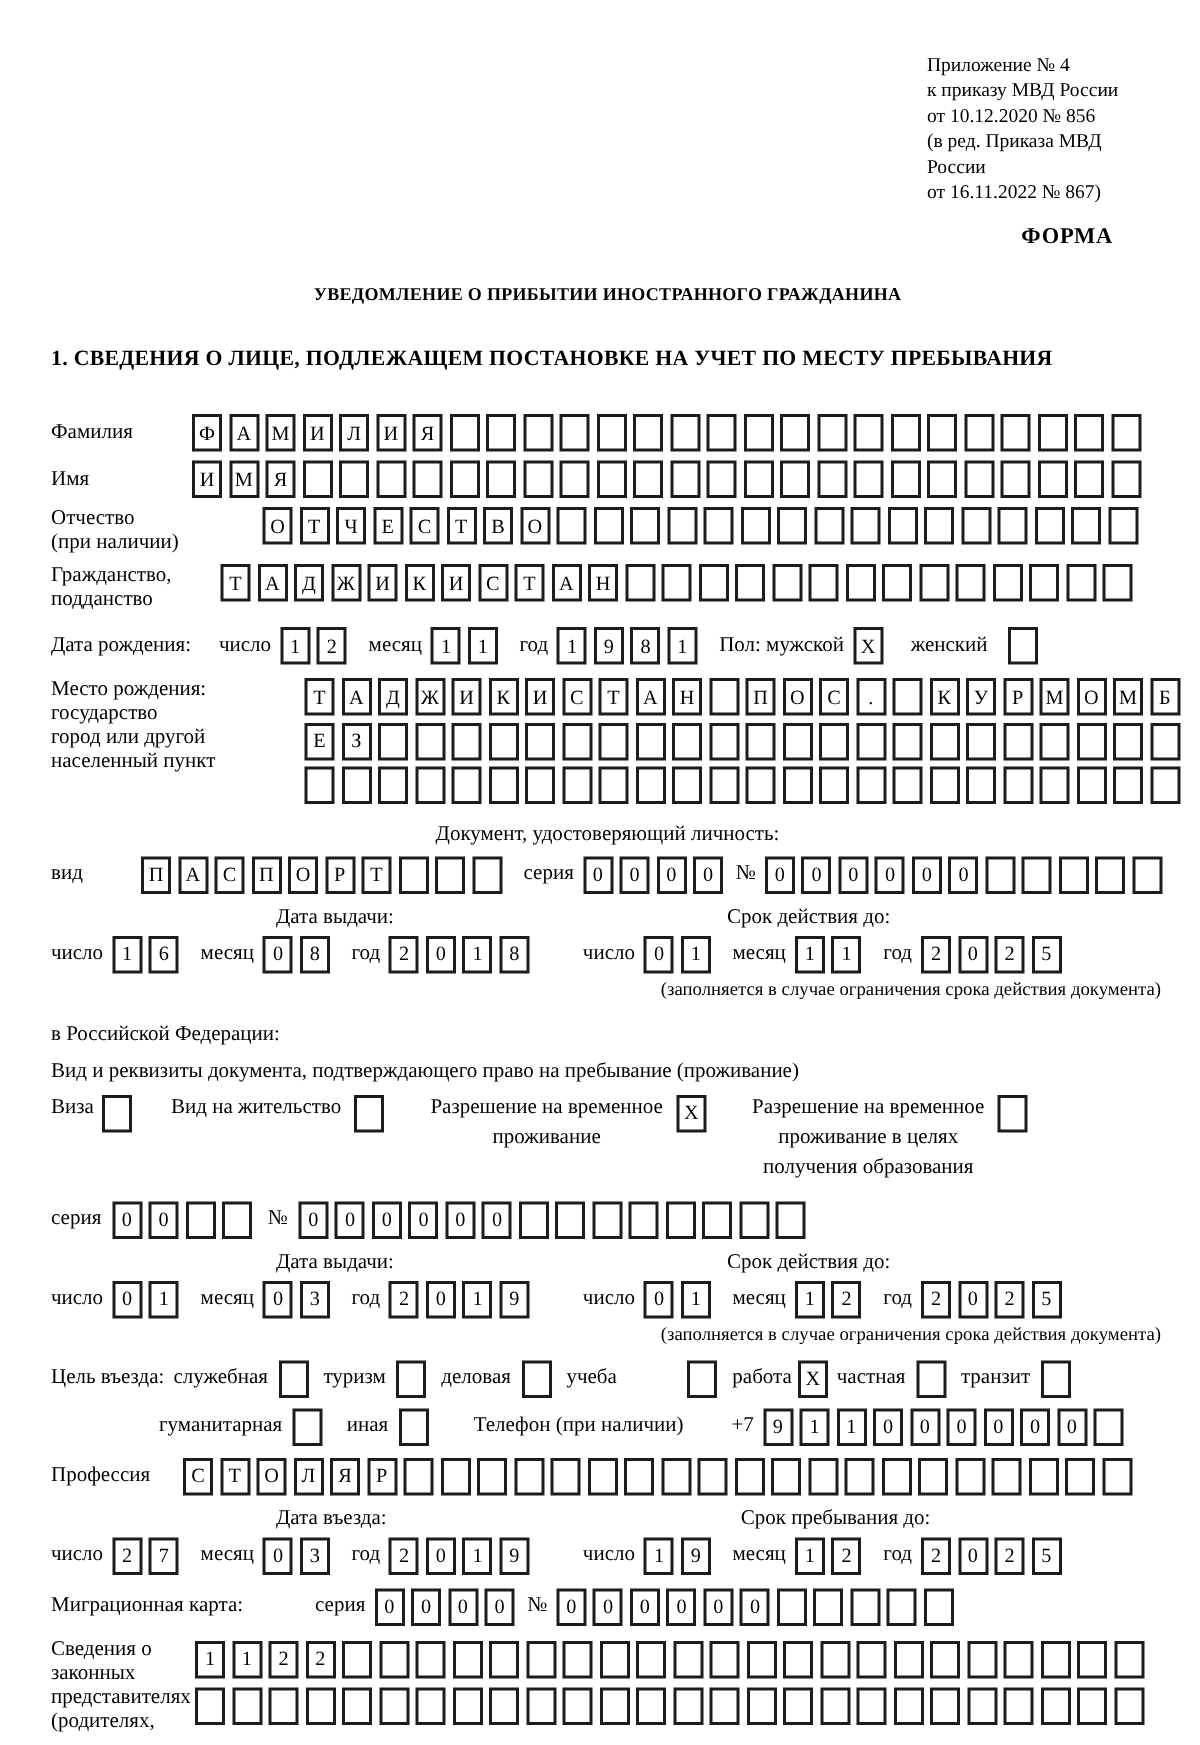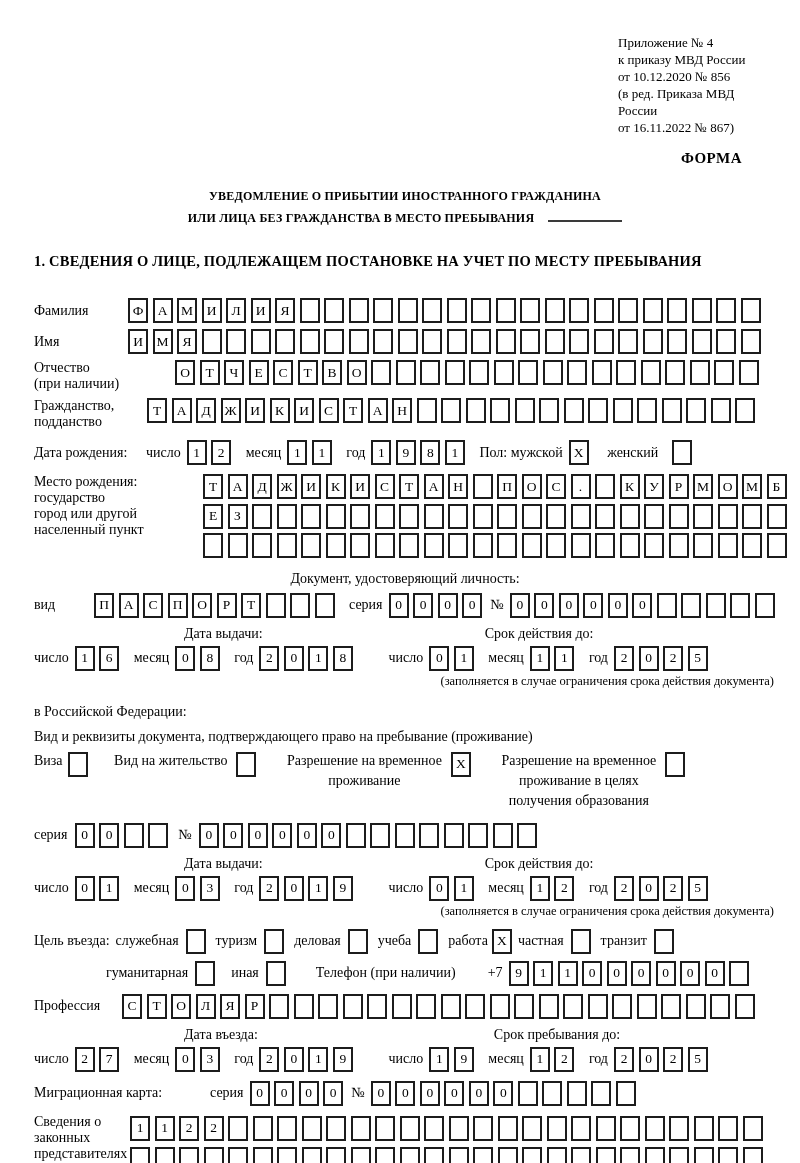--- a/index.html
+++ b/index.html
@@ -70,23 +70,20 @@
     <div>Приложение № 4</div>
     <div>к приказу МВД России</div>
     <div>от 10.12.2020 № 856</div>
     <div>(в ред. Приказа МВД России</div>
     <div>от 16.11.2022 № 867)</div>
   </div>
   <div class="forma">ФОРМА</div>
 
   <div class="title">
     <div>УВЕДОМЛЕНИЕ О ПРИБЫТИИ ИНОСТРАННОГО ГРАЖДАНИНА</div>
-    <div>
-      <span>ИЛИ ЛИЦА БЕЗ ГРАЖДАНСТВА В МЕСТО ПРЕБЫВАНИЯ</span><span class="blank-line"></span>
-    </div>
   </div>
 
   <div class="section-heading">1. СВЕДЕНИЯ О ЛИЦЕ, ПОДЛЕЖАЩЕМ ПОСТАНОВКЕ НА УЧЕТ ПО МЕСТУ ПРЕБЫВАНИЯ</div>
 
   <div class="frow" style="margin-top:28px;">
     <span class="lbl lw1">Фамилия</span>
     <span class="cells">
         <span class="cell">Ф</span>
         <span class="cell">А</span>
         <span class="cell">М</span>
@@ -524,21 +521,21 @@
       <span class="cell"></span>
     </span>
     <span class="purpose" style="margin-left:10px;">
       <span>туризм</span>
       <span class="cell"></span>
     </span>
     <span class="purpose" style="margin-left:10px;">
       <span>деловая</span>
       <span class="cell"></span>
     </span>
-    <span class="purpose" style="margin-left:10px;">
+    <span class="purpose" style="margin-left:10px;gap:40px;">
       <span>учеба</span>
       <span class="cell"></span>
     </span>
     <span class="purpose" style="margin-left:10px;">
       <span>работа</span>
       <span class="cell" style="margin-left:4px;">X</span>
     </span>
     <span class="purpose" style="margin-left:6px;">
       <span>частная</span>
       <span class="cell"></span>

